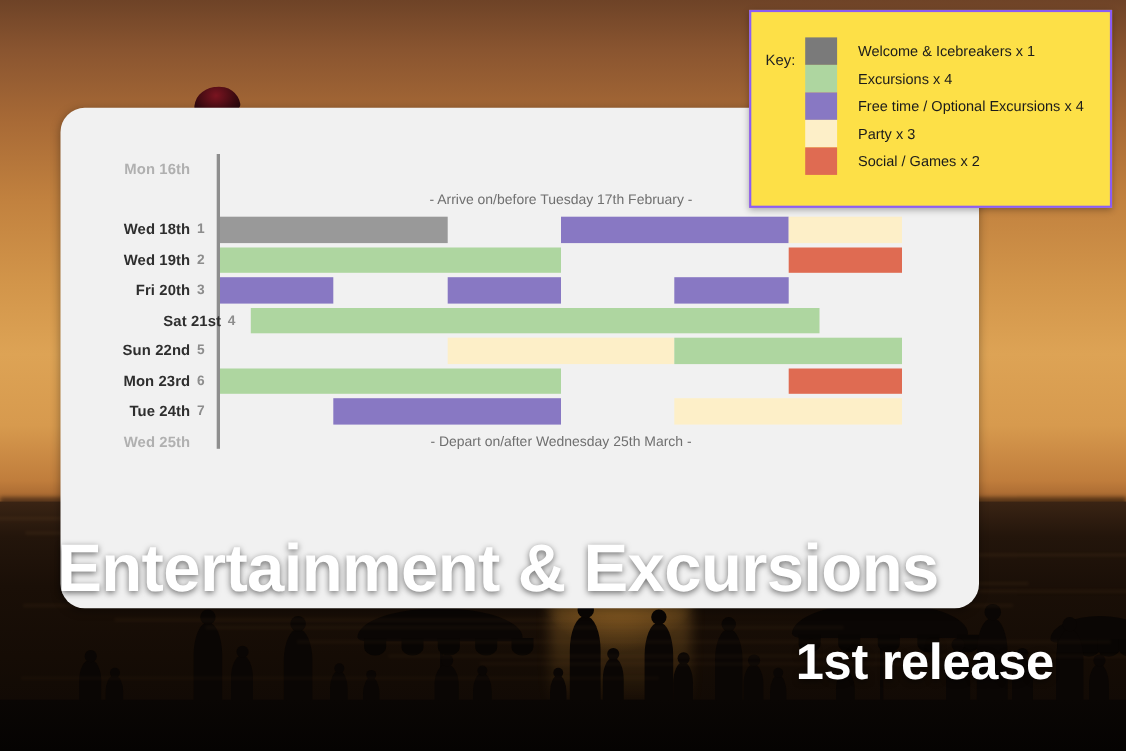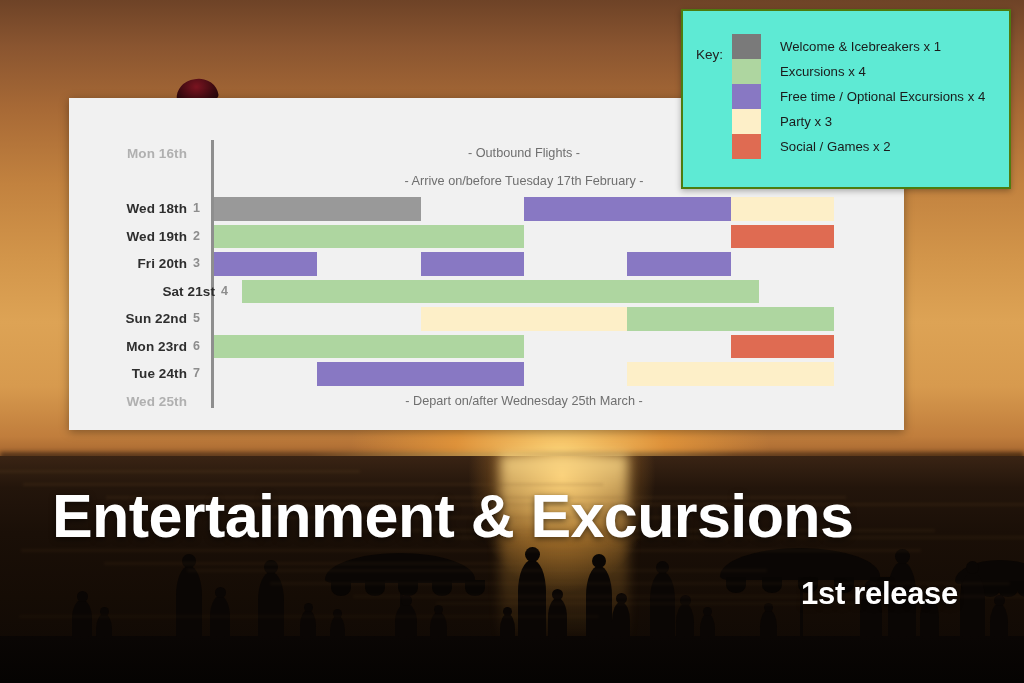--- a/index.html
+++ b/index.html
@@ -63,23 +63,24 @@
     border-radius:50% 50% 6% 6%/88% 88% 12% 12%;
   }
   .umb-pole{position:absolute;width:3px;background:#0a0604;}
   .beachfloor{
     position:absolute;left:0;top:636px;width:1024px;height:47px;
     background:linear-gradient(to bottom,#0a0604,#050302);
   }
 
   
   #panel{
-    position:absolute;left:69px;top:98px;width:835px;height:332px;
+    position:absolute;left:55px;top:98px;width:835px;height:455px;
     background:#f1f1f1;
     box-shadow:0 2px 9px rgba(0,0,0,.35);
+    border-radius:22px;
   }
 
   
   #chart{position:absolute;left:0;top:0;width:835px;height:357px;}
   .axis-line{
     position:absolute;left:142px;top:42px;width:3px;height:268px;background:#8e8e8e;
   }
   .row{position:absolute;left:0;width:835px;height:27.5px;}
   .daylabel{
     position:absolute;left:0;width:118px;text-align:right;
@@ -94,21 +95,21 @@
   .track{position:absolute;left:145px;top:0;width:620px;height:27.5px;}
   .seg{position:absolute;top:2px;height:23.5px;}
   .noteline{
     position:absolute;left:145px;width:620px;text-align:center;
     font-size:12.7px;line-height:27.5px;color:#6f6f6f;
   }
 
   
   #legend{
     position:absolute;left:681px;top:9px;width:326px;height:176px;
-    background:#5eead4;border:2px solid #4d7c0f;
+    background:#fde047;border:2px solid #8b5cf6;
     box-shadow:0 2px 6px rgba(0,0,0,.3);
   }
   #legend .key-label{
     position:absolute;left:13px;top:36px;font-size:13.5px;color:#222;font-weight:normal;
   }
   .legend-rows{position:absolute;left:49px;top:23px;width:272px;}
   .legend-row{position:relative;height:25px;}
   .swatch{position:absolute;left:0;top:0;width:29px;height:25px;}
   .legend-text{
     position:absolute;left:48px;top:0;line-height:25px;
@@ -118,21 +119,21 @@
   
   #title{
     position:absolute;left:52px;top:486px;
     font-size:61px;font-weight:bold;color:#ffffff;
     letter-spacing:-.6px;line-height:1;
     text-shadow:0 2px 6px rgba(0,0,0,.55);
     white-space:nowrap;
   }
   #subtitle{
     position:absolute;right:66px;top:578px;
-    font-size:31px;font-weight:bold;color:#ffffff;
+    font-size:46px;font-weight:bold;color:#ffffff;
     letter-spacing:-.3px;line-height:1;
     text-shadow:0 2px 6px rgba(0,0,0,.55);
     white-space:nowrap;
   }
 </style>
 </head>
 <body>
 
 <div id="bg">
   <div class="sky"></div>
@@ -224,21 +225,20 @@
     <div class="wave" style="top: 602px; left: 436px; width: 420px; opacity: 0.17;"></div>
     <div class="wave" style="top: 615px; left: 19px; width: 580px; opacity: 0.15;"></div>
   </div>
 
 <div id="panel">
   <div id="chart">
     <div class="axis-line"></div>
 
   <div class="row" style="top: 42px;">
         <div class="daylabel muted">Mon 16th</div>
-        <div class="noteline">- Outbound Flights -</div>
         <div class="track"></div>
       </div>
       <div class="row" style="top: 69.5px;">
         <div class="noteline">- Arrive on/before Tuesday 17th February -</div>
         <div class="track"></div>
       </div>
       <div class="row" style="top: 97px;">
         <div class="daylabel">Wed 18th</div>
         <div class="daynum">1</div>
         <div class="track">

